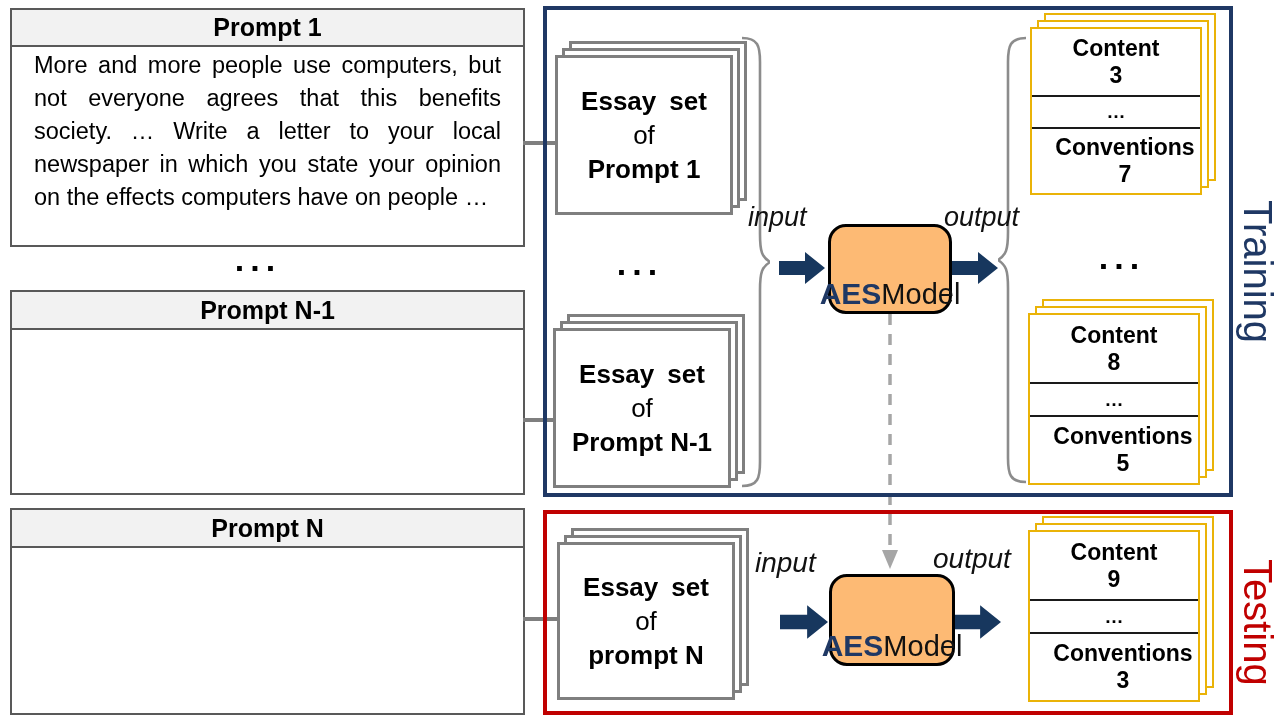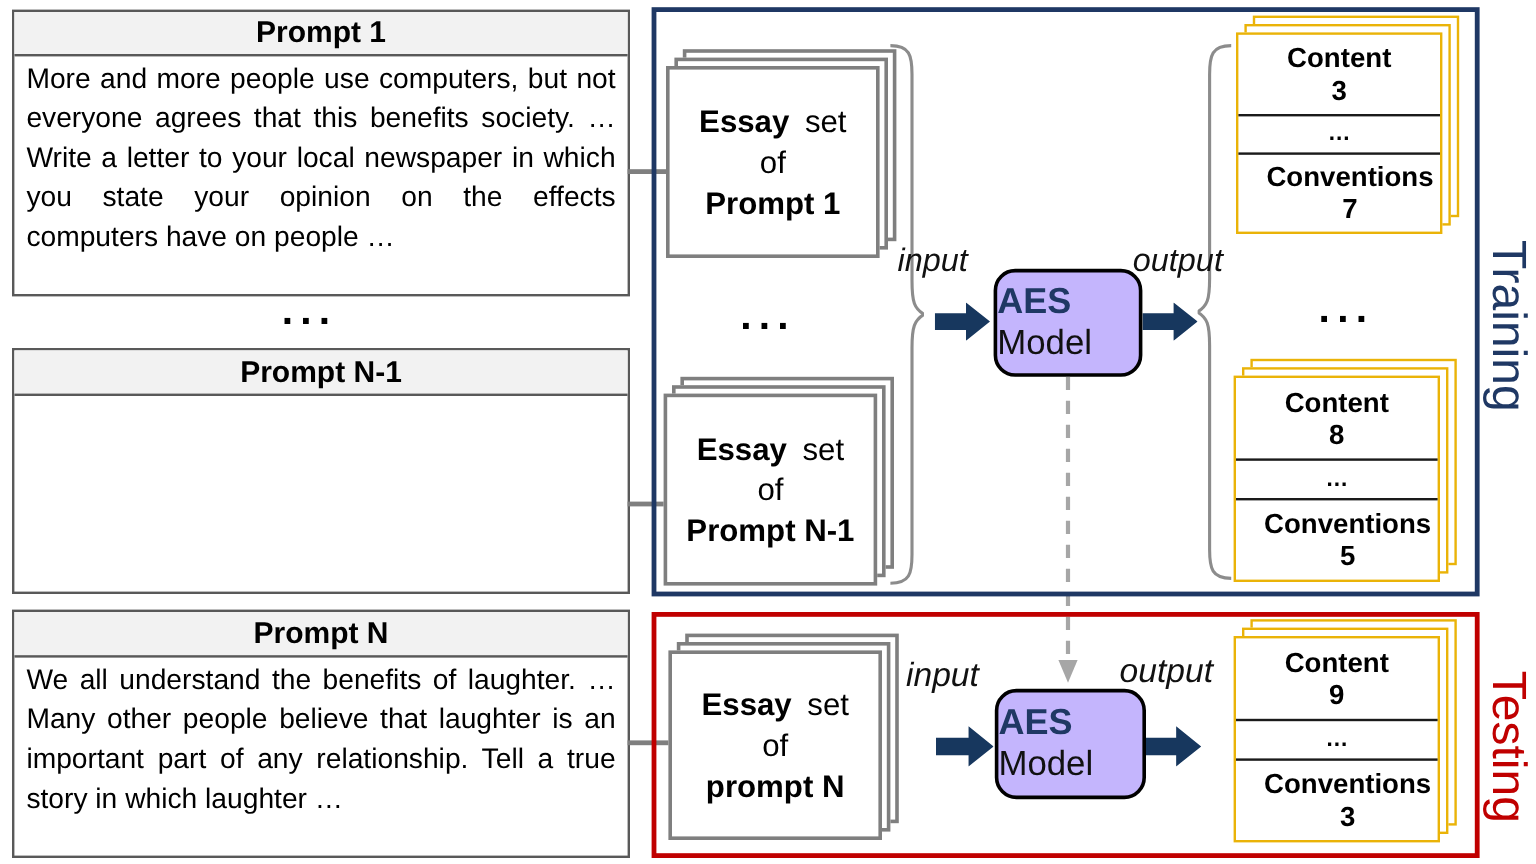--- a/index.html
+++ b/index.html
@@ -5,21 +5,21 @@
   * { margin:0; padding:0; box-sizing:border-box; }
   html,body { background:#fff; }
   body { font-family:"Liberation Sans", sans-serif; color:#111; }
   .canvas { position:relative; width:1280px; height:720px; background:#fff; overflow:hidden; }
 
   
   .prompt-box { position:absolute; border:2px solid #595959; background:#fff; }
   .prompt-header { height:37px; background:#F2F2F2; border-bottom:2px solid #595959;
                    display:flex; align-items:center; justify-content:center;
                    font-weight:bold; font-size:25px; color:#000; }
-  .prompt-body { padding:2px 10px; font-size:23.5px; line-height:33px; color:#000;
+  .prompt-body { padding:2px 22px; font-size:23.5px; line-height:33px; color:#000;
                  text-align:justify; }
 
   .big-ellipsis { position:absolute; font-weight:bold; font-size:34px; letter-spacing:6px;
                   color:#000; text-align:center; }
 
   .connector { position:absolute; height:4px; background:#7F7F7F; z-index:1; }
 
   
   .region { position:absolute; background:transparent; z-index:5; pointer-events:none; }
   .region.training { border:4px solid #1F3864; }
@@ -33,39 +33,39 @@
 
   
   .stack { position:absolute; z-index:3; }
   .stack .layer { position:absolute; background:#fff; }
   .essay-stack .layer { border:3px solid #7F7F7F; width:178px; height:160px; }
   .essay-stack .l-back { left:14px; top:0; }
   .essay-stack .l-mid  { left:7px;  top:7px; }
   .essay-stack .l-front{ left:0;    top:14px; display:flex; flex-direction:column;
                          align-items:center; justify-content:center;
                          font-size:26px; line-height:34px; text-align:center; color:#000; }
-  .essay-stack .l-front .rest { margin-left:13px; font-weight:normal; }
+  .essay-stack .l-front .rest { margin-left:13px; font-weight:bold; }
 
   .score-stack .layer { border:2px solid #eab308; width:172px; }
   .score-stack .l-back { left:14px; top:0; }
   .score-stack .l-mid  { left:7px;  top:7px; }
   .score-stack .l-front{ left:0;    top:14px; display:flex; flex-direction:column; }
   .score-row { display:flex; flex-direction:column; align-items:center; justify-content:center;
                font-weight:bold; font-size:23px; line-height:27px; color:#000; }
   .score-row.top { flex:0 0 40%; }
   .score-row.mid { flex:0 0 21%; border-top:2px solid #1A1A1A; border-bottom:2px solid #1A1A1A;
                    font-size:19px; }
   .score-row.bot { flex:1 1 auto;margin-left:18px; }
 
   
   .io-label { position:absolute; font-size:27px; color:#111; z-index:4;font-style:italic; }
   .io-label.testing-io { font-size:28px; }
 
-  .aes-box { position:absolute; background:#c4b5fd; border:3px solid #000; border-radius:18px;
-             display:flex; flex-direction:column; align-items:flex-start; justify-content:center;
+  .aes-box { position:absolute; background:#fdba74; border:3px solid #000; border-radius:18px;
+             display:flex; flex-direction:row; align-items:flex-end; justify-content:center;
              z-index:4; }
   .aes-box .aes-title { font-weight:bold; font-size:30px; color:#1F3864; line-height:34px; }
   .aes-box .aes-sub   { font-size:29px; color:#111; line-height:34px; }
 
   .svg-abs { position:absolute; z-index:3; }
   .block-arrow path { fill:#17375E; }
   .brace path { fill:none; stroke:#8C8C8C; stroke-width:2.6; }
   .dashed-arrow line { stroke:#A6A6A6; stroke-width:3.5; stroke-dasharray:11 9; }
   .dashed-arrow polygon { fill:#A6A6A6; }
 </style>
@@ -80,21 +80,20 @@
   </div>
 
   <div class="big-ellipsis" style="left:218px; top:240px; width:80px;">...</div>
 
   <div class="prompt-box" style="left:10px; top:290px; width:515px; height:205px;">
     <div class="prompt-header" style="height:38px;">Prompt N-1</div>
   </div>
 
   <div class="prompt-box" style="left:10px; top:508px; width:515px; height:207px;">
     <div class="prompt-header" style="height:38px;">Prompt N</div>
-    <div class="prompt-body">We all understand the benefits of laughter. … Many other people believe that laughter is an important part of any relationship. Tell a true story in which laughter …</div>
   </div>
 
   <div class="connector" style="left:523px; top:141px; width:35px;"></div>
   <div class="connector" style="left:523px; top:418px; width:35px;"></div>
   <div class="connector" style="left:523px; top:617px; width:35px;"></div>
 
   <div class="region training" style="left:543px; top:6px; width:690px; height:491px;"></div>
   <div class="region testing" style="left:543px; top:510px; width:690px; height:205px;"></div>
 
   <div class="side-label training-lbl" style="left:1234px; top:160px; width:46px; height:224px;">

